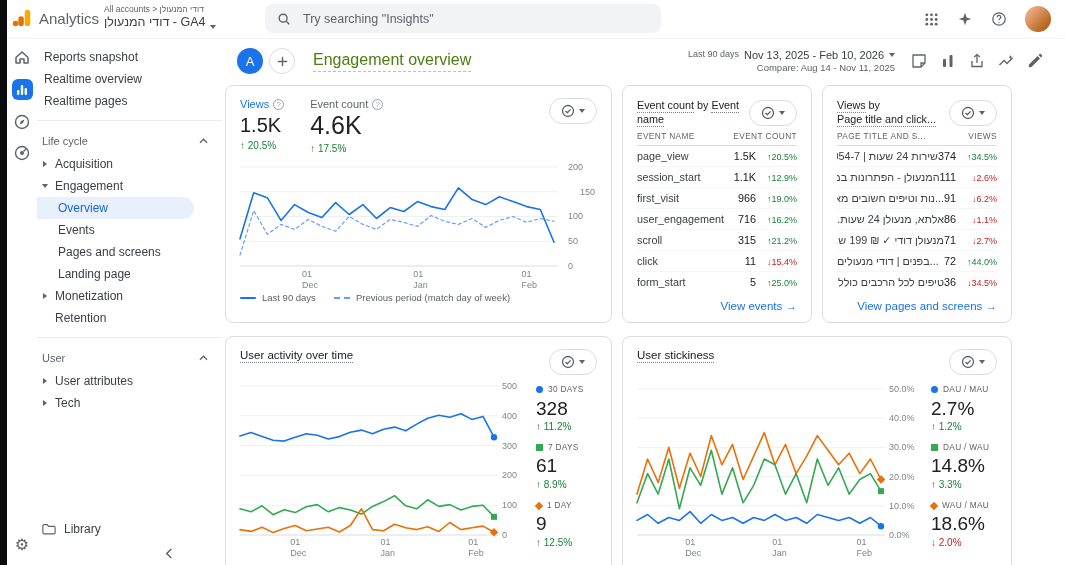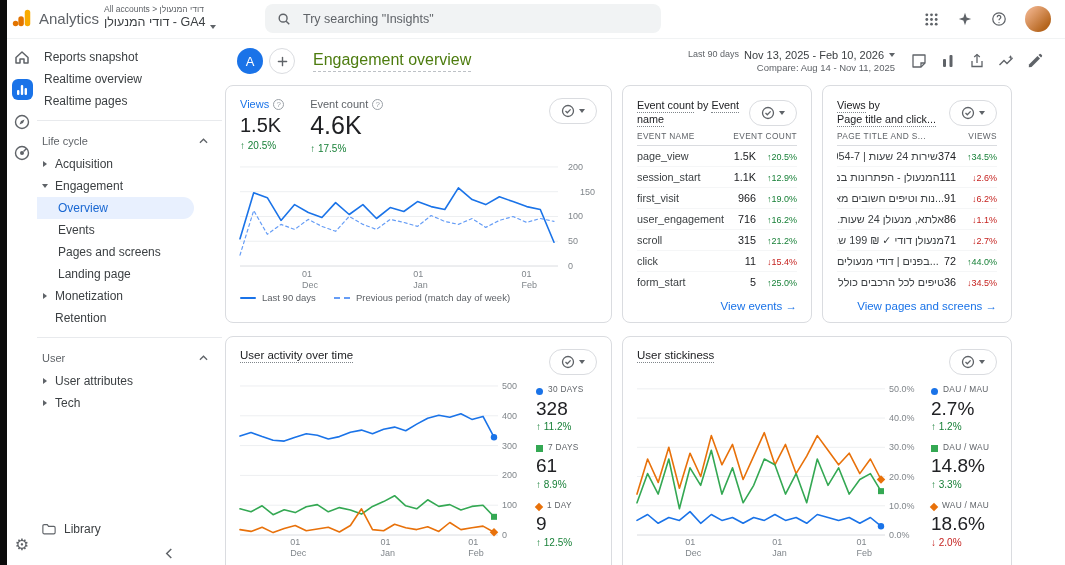--- a/index.html
+++ b/index.html
@@ -116,21 +116,21 @@
   .card-title{font-size:11.5px;color:#202124}
   .ac-body{display:flex;margin-top:8px}
   #chart-activity{position:relative;width:258px;height:152px}
   #yaxis-activity{position:relative;width:34px;height:152px}
   #xaxis-activity{width:258px;height:18px;margin-top:2px}
   #chart-stickiness{position:relative;width:248px;height:152px}
   #yaxis-stickiness{position:relative;width:42px;height:152px}
   #xaxis-stickiness{width:248px;height:18px;margin-top:2px}
   .ac-legend{display:flex;flex-direction:column;gap:10px;margin-left:4px;padding-top:2px}
   .lg-item{line-height:1.15}
-  .lg-row{display:flex;align-items:flex-end;gap:5px}
+  .lg-row{display:flex;align-items:center;gap:5px}
   .lg-shape{width:7px;height:7px;display:inline-block;flex:0 0 auto}
   .lg-shape.circle{border-radius:50%}
   .lg-shape.diamond{transform:rotate(45deg);width:6px;height:6px}
   .lg-label{font-size:8.3px;color:#5f6368;letter-spacing:.3px;white-space:nowrap}
   .lg-value{font-size:19px;color:#202124;margin-top:3px}
   .lg-delta{font-size:10px;margin-top:2px}
 </style>
 </head>
 <body>
 

